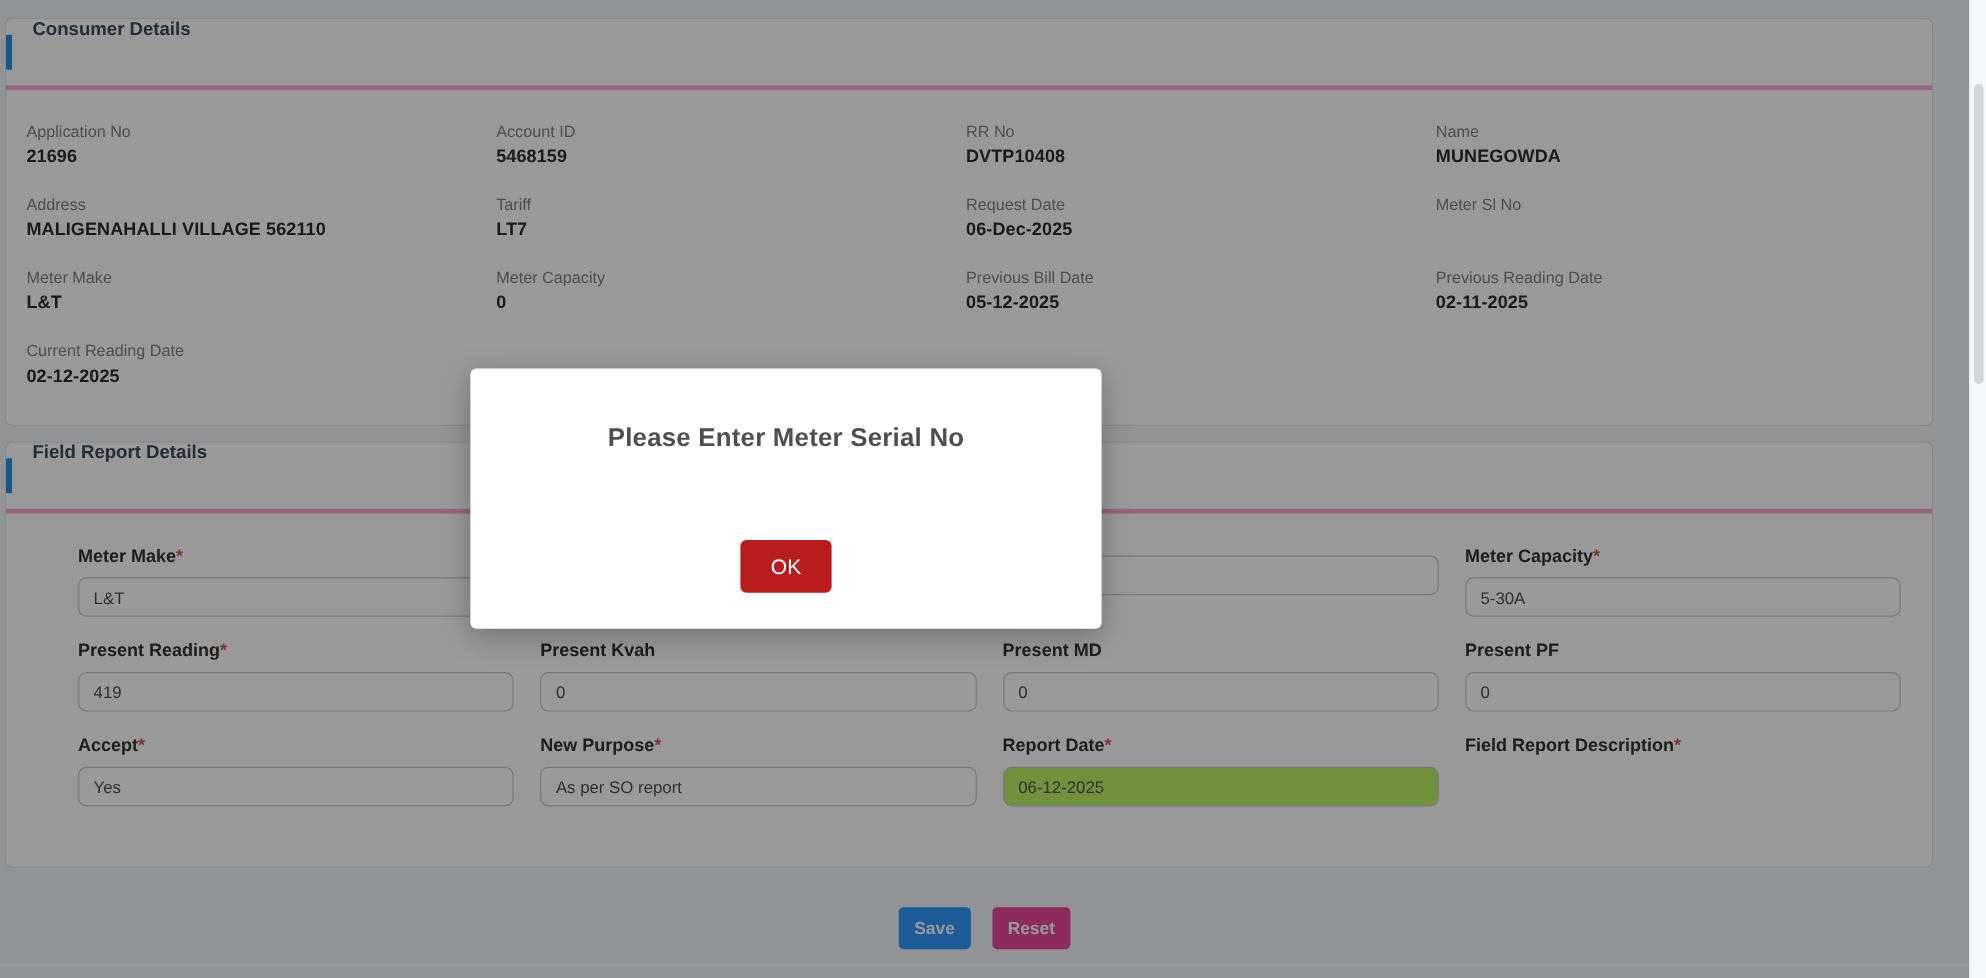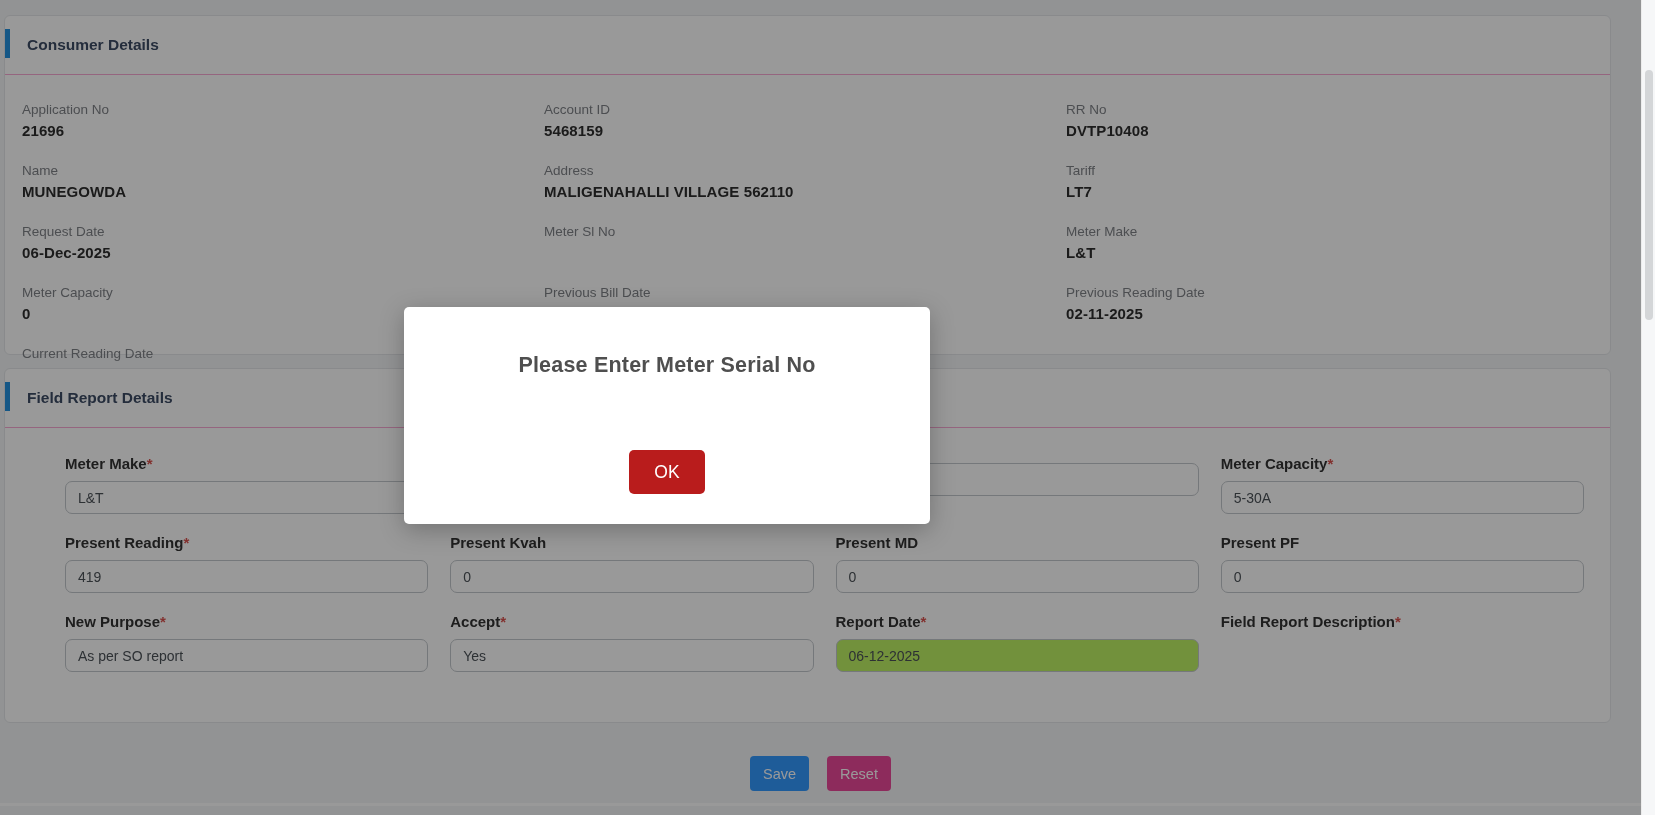--- a/index.html
+++ b/index.html
@@ -4,57 +4,57 @@
 <style>
   * { margin:0; padding:0; box-sizing:border-box; }
   html,body { background:#777; }
   body { font-family:"Liberation Sans","DejaVu Sans",sans-serif; }
   .stage { position:relative; width:1655px; height:815px; background:#f4f5f7; overflow:hidden; margin:0 auto; }
 
   
   .card { position:absolute; left:4px; width:1607px; background:#ffffff; border:1px solid #e4e7ea; border-radius:6px; }
   .card1 { top:15px; height:340px; }
   .card2 { top:368px; height:355px; }
-  .card-header { position:relative; height:59px; border-bottom:1px solid #f9a8d4; display:flex; align-items:center; }
+  .card-header { position:relative; height:59px; border-bottom:4px solid #f9a8d4; display:flex; }
   .accent { position:absolute; left:0; top:13px; width:5px; height:29px; background:#2492e0; }
   .section-title { margin-left:22px; font-size:15.5px; font-weight:700; color:#3c4b64; }
   .header-note { position:absolute; right:12px; top:0; height:100%; display:flex; align-items:center; font-size:17px; font-weight:700; color:#2f2f2f; white-space:nowrap; }
 
   
   .c-body { padding:26px 26px 0 17px; }
-  .c-grid { display:grid; grid-template-columns:repeat(3,1fr); column-gap:4px; }
+  .c-grid { display:grid; grid-template-columns:repeat(4,1fr); column-gap:4px; }
   .c-cell { margin-bottom:22px; height:39px; }
   .c-label { font-size:13.5px; color:#7f8287; line-height:17px; }
   .c-value { font-size:15px; font-weight:700; color:#2e2e2e; line-height:19px; margin-top:3px; letter-spacing:.1px; }
 
   
   .f-body { padding:27px 26px 0 17px; }
   .f-row { display:grid; grid-template-columns:repeat(4,1fr); column-gap:22px; margin-bottom:20px;margin-left:43px; }
   .f-label { font-size:15px; font-weight:700; color:#333; line-height:18px; margin-bottom:8px; white-space:nowrap; }
   .star { color:#d9534f; font-weight:700; }
   .f-input { width:100%; height:33px; border:1px solid #c4c9cd; border-radius:7px; background:#fff;
              font-family:inherit; font-size:14px; color:#4c5258; padding:0 12px; outline:none; }
   .f-input.disabled { background:#bef264; }
   .f-textarea { width:100%; height:54px; border:1px solid #c4c9cd; border-radius:7px; background:#fff;
              font-family:inherit; font-size:13.5px; color:#4c5258; padding:8px 12px; resize:none; outline:none; }
 
   
   .footer-actions { position:absolute; left:0; top:756px; width:1641px; display:flex; justify-content:center; gap:4px; }
-  .btn { border:none; border-radius:4px; height:35px; padding:0 13px; font-family:inherit; font-size:14.5px; color:#fff; cursor:pointer; }
+  .btn { border:none; border-radius:4px; height:35px; padding:0 13px; font-family:inherit; font-size:14.5px; color:#fff; cursor:pointer;font-weight:bold; }
   .btn-save { background:#3399ff; }
   .btn-reset { background:#ec4899;margin-left:14px; }
 
   
   .bottom-line { position:absolute; left:0; top:803px; width:1641px; height:3px; background:#ffffff; }
 
   
   .overlay { position:absolute; left:0; top:0; width:1641px; height:815px; background:rgba(0,0,0,0.40); z-index:50; }
 
   
-  .modal { position:absolute; left:404px; top:307px; width:526px; height:217px; background:#fff; border-radius:5px;
+  .modal { position:absolute; left:392px; top:307px; width:526px; height:217px; background:#fff; border-radius:5px;
            z-index:60; box-shadow:0 6px 24px rgba(0,0,0,.25); text-align:center; }
   .modal-title { margin-top:46px; font-size:21.5px; font-weight:700; color:#4f4f4f; letter-spacing:.2px; }
   .modal-ok { position:absolute; top:143px; left:50%; transform:translateX(-50%); width:76px; height:44px;
               background:#b91c1c; border:none; border-radius:5px; color:#fff; font-family:inherit; font-size:17.5px; cursor:pointer; }
 
   
   .scrollbar { position:absolute; right:0; top:0; width:14px; height:815px; background:#f6f7f8; z-index:70; border-left:1px solid #ececec; }
   .scroll-thumb { position:absolute; left:3px; top:70px; width:8px; height:250px; border-radius:4px; background:#d4d6d8; }
 </style>
 </head>
@@ -168,26 +168,26 @@
           <input class="f-input" value="0" style="">
         </div>
         <div>
           <div class="f-label"><span>Present PF</span></div>
           <input class="f-input" value="0" style="">
         </div>
       </div>
 
       <div class="f-row">
         <div>
+          <div class="f-label"><span>Accept</span><span class="star">*</span></div>
+          <input class="f-input" value="Yes" style="">
+        </div>
+        <div>
           <div class="f-label"><span>New Purpose</span><span class="star">*</span></div>
           <input class="f-input" value="As per SO report" style="">
-        </div>
-        <div>
-          <div class="f-label"><span>Accept</span><span class="star">*</span></div>
-          <input class="f-input" value="Yes" style="">
         </div>
         <div>
           <div class="f-label"><span>Report Date</span><span class="star">*</span></div>
           <input class="f-input disabled" value="06-12-2025" style="">
         </div>
         <div>
           <div class="f-label"><span>Field Report Description</span><span class="star">*</span></div>
         </div>
       </div>
 

